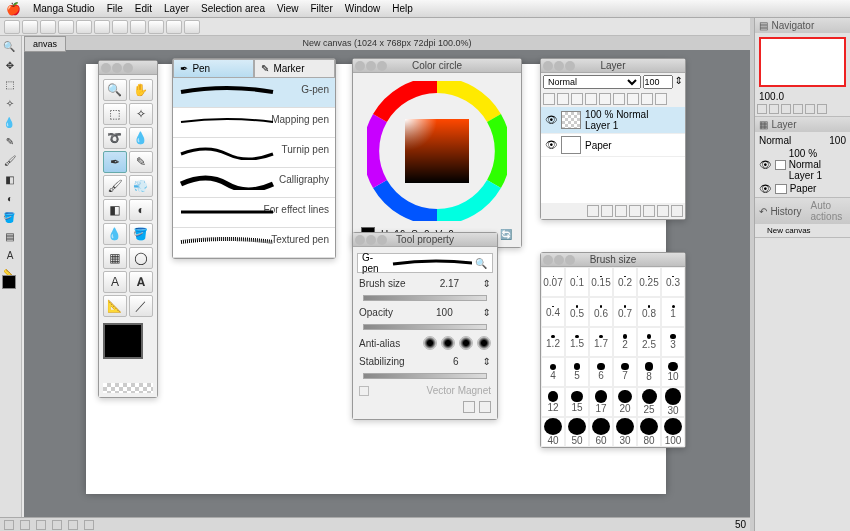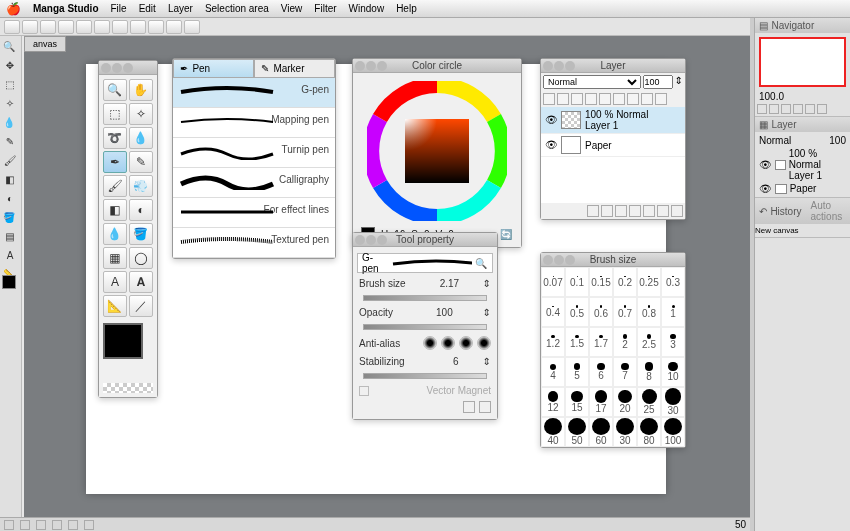--- a/index.html
+++ b/index.html
@@ -2,21 +2,21 @@
 <html><head>
 <meta charset="utf-8">
 <style>
 * { box-sizing: border-box; margin: 0; padding: 0; font-family: "Lucida Grande", Arial, sans-serif; font-size: 10px; }
 body { background: #e8e8e8; width: 850px; height: 531px; overflow: hidden; position: relative; }
 
 
 .menubar { height: 18px; background: linear-gradient(#f8f8f8,#d8d8d8); border-bottom: 1px solid #aaa; display: flex; align-items: center; padding: 0 6px; gap: 12px; }
 .menubar .apple { font-size: 12px; }
 .menubar span { cursor: default; }
-.menubar .appname { font-weight: bold; }
+.menubar .appname { font-weight: normal; }
 
 
 .toolbar { height: 18px; background: #e4e4e4; border-bottom: 1px solid #bbb; display: flex; align-items: center; padding: 0 4px; gap: 2px; }
 .toolbar .tb-btn { width: 16px; height: 14px; border: 1px solid #bbb; background: linear-gradient(#fff,#ddd); border-radius: 2px; }
 
 
 .canvas-area { position: absolute; top: 36px; left: 24px; right: 100px; bottom: 14px; background: #7a7d80; }
 .canvas-tab { position: absolute; top: 0; left: 0; background: #d8d8d8; padding: 2px 8px; font-size: 9px; border: 1px solid #999; }
 .canvas-title { text-align: center; color: #333; padding: 2px; font-size: 9px; background: #ccc; }
 .canvas { position: absolute; top: 28px; left: 62px; width: 580px; height: 430px; background: #fff; box-shadow: 0 0 8px rgba(0,0,0,.3); }
@@ -100,21 +100,21 @@
 .rightdock { position: absolute; top: 18px; right: 0; width: 96px; bottom: 0; background: #e2e2e2; border-left: 1px solid #aaa; display: flex; flex-direction: column; }
 .rightdock .section { border-bottom: 1px solid #bbb; }
 .rightdock .sec-head { font-size: 8px; padding: 2px 4px; background: linear-gradient(#ddd,#c8c8c8); color: #555; display: flex; align-items: center; gap: 3px; }
 .rightdock .nav-canvas { margin: 4px; height: 50px; background: #fff; border: 2px solid #e22; }
 .rightdock .nav-ctrls { display: flex; gap: 2px; padding: 2px; flex-wrap: wrap; }
 .rightdock .nav-ctrls i { width: 10px; height: 10px; border: 1px solid #aaa; }
 .rightdock .zoom { font-size: 8px; padding: 0 4px; }
 .rightdock .mini-layer { padding: 2px 4px; }
 .rightdock .mini-layer .mrow { display: flex; align-items: center; gap: 3px; font-size: 7px; padding: 1px 0; }
 .rightdock .mini-layer .mt { width: 12px; height: 10px; border: 1px solid #888; background: #fff; }
-.rightdock .hist { padding: 2px 0; font-size: 8px; }
+.rightdock .hist { padding: 2px 12px; font-size: 8px; }
 
 
 .statusbar { position: absolute; bottom: 0; left: 0; right: 100px; height: 14px; background: #d8d8d8; border-top: 1px solid #aaa; display: flex; align-items: center; padding: 0 4px; gap: 6px; font-size: 8px; }
 .statusbar i { width: 10px; height: 10px; border: 1px solid #aaa; }
 
 
 .rightgap { position: absolute; top: 18px; right: 96px; width: 4px; bottom: 0; background: #ccc; }
 </style>
 </head>
 <body>
@@ -141,20 +141,21 @@
   <div class="tb-btn"></div>
   <div class="tb-btn"></div>
   <div class="tb-btn"></div>
   <div class="tb-btn"></div>
   <div class="tb-btn"></div>
   <div class="tb-btn"></div>
 </div>
 
 <div class="canvas-area">
   <div class="canvas-tab">anvas</div>
+  <div class="canvas-title">New canvas (1024 x 768px 72dpi 100.0%)</div>
   <div class="canvas"></div>
 </div>
 
 <div class="left-tools">
   <div class="lt">🔍</div>
   <div class="lt">✥</div>
   <div class="lt">⬚</div>
   <div class="lt">✧</div>
   <div class="lt">💧</div>
   <div class="lt">✎</div>

